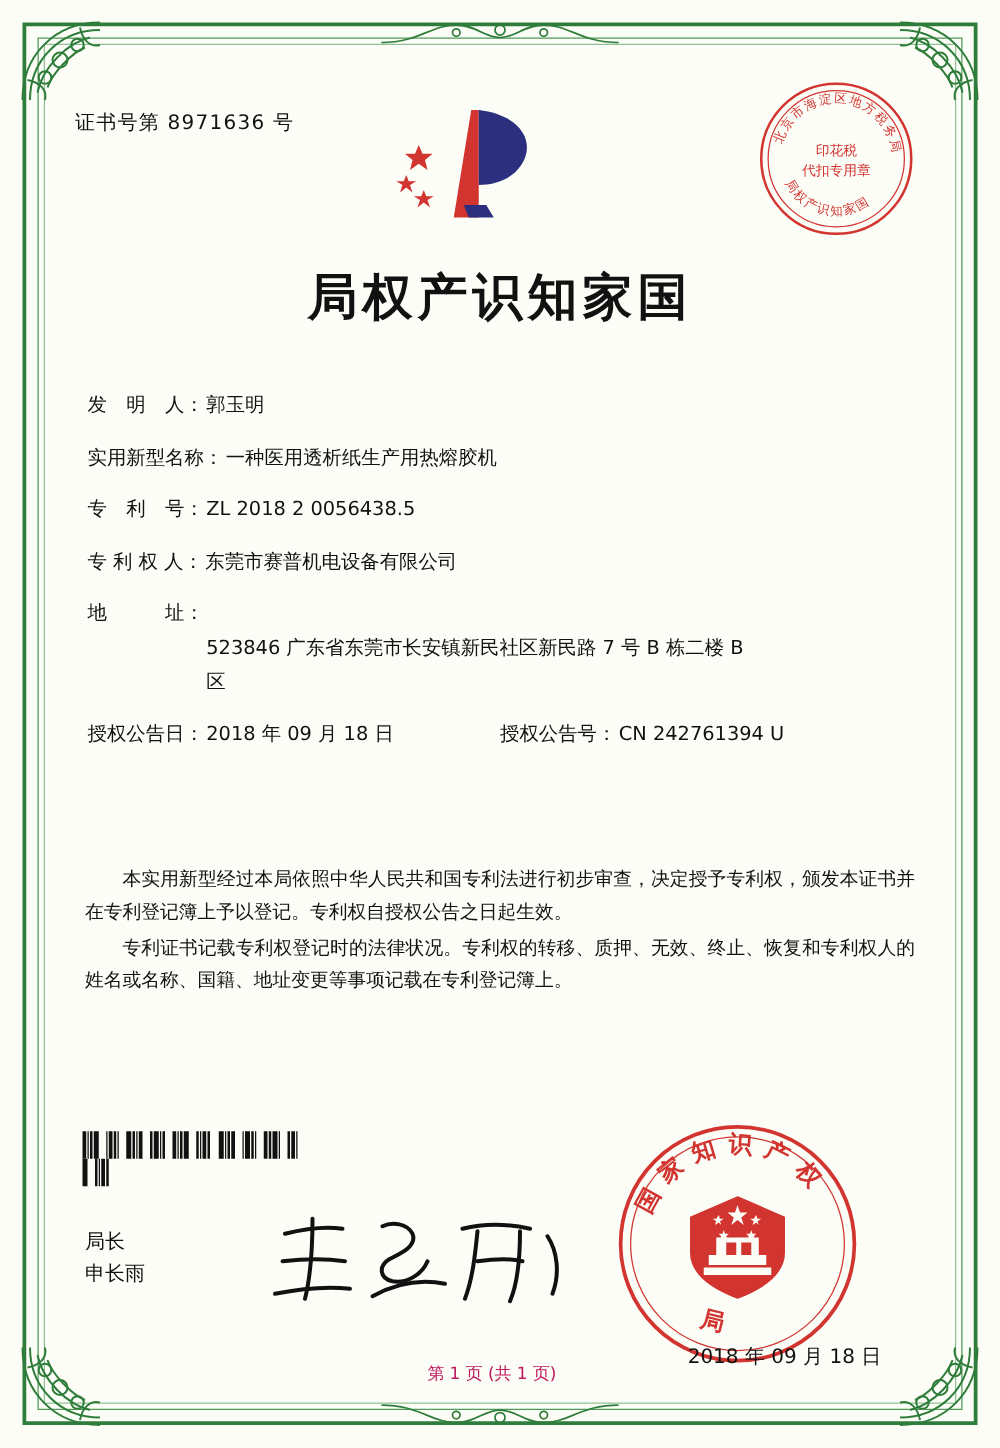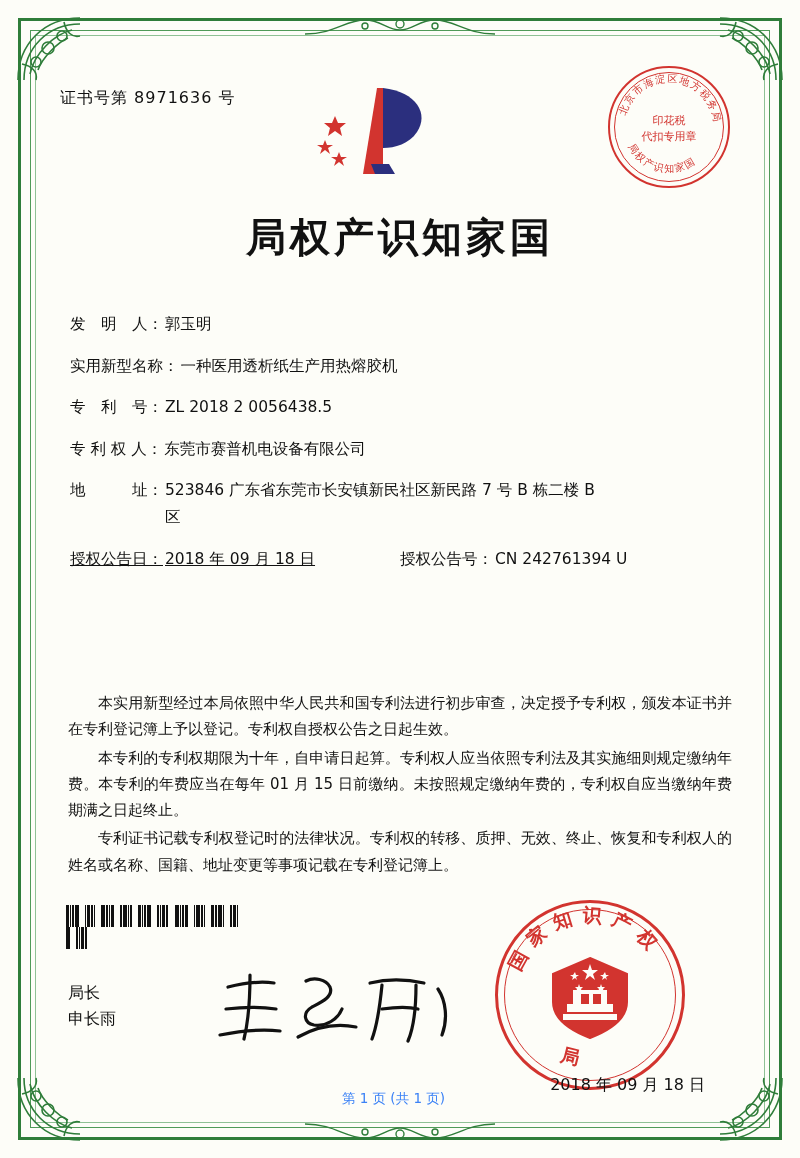--- a/index.html
+++ b/index.html
@@ -70,23 +70,23 @@
     font-family:"DejaVu Sans","Liberation Sans",sans-serif;
   }
   .fields{
     position:absolute;left:10px;right:10px;top:255px;
     font-size:15.5px;color:#111;line-height:1.2;
   }
   .row{display:flex;margin-bottom:23px;align-items:flex-start;}
   .lbl{white-space:pre;flex:none;}
   .val{margin-left:2px;}
   .row-split{display:flex;margin-bottom:18px;}
-  .row-split .left{width:330px;display:flex;text-decoration:underline;}
+  .row-split .left{width:330px;display:flex;}
   .row-split .right{display:flex;}
-  .addr-wrap{display:flex;flex-direction:column;}
+  .addr-wrap{display:flex;flex-direction:column;margin-top:28px;}
   .addr-2{margin-top:8px;}
 
   .body-text{
     position:absolute;left:8px;right:8px;top:630px;
     font-size:15px;color:#111;line-height:1.75;text-align:justify;
   }
   .body-text p{margin:0 0 2px 0;text-indent:2em;}
 
   .barcode{
     position:absolute;left:6px;top:845px;width:175px;height:22px;
@@ -103,21 +103,21 @@
   .seal-big{
     position:absolute;right:55px;top:840px;width:190px;height:190px;
   }
   .seal-big .r1{position:absolute;inset:0;border:3px solid #d2342f;border-radius:50%;}
   .seal-big .r2{position:absolute;inset:9px;border:1px solid #d2342f;border-radius:50%;}
   .date-under-seal{
     position:absolute;right:35px;top:1015px;font-size:16px;color:#111;
   }
   .footer{
     position:absolute;left:0;right:13px;bottom:-10px;text-align:center;
-    font-size:13.5px;color:#3b82f6;
+    font-size:13.5px;color:#be185d;
   }
 </style>
 </head>
 <body>
 
 <div class="border-outer"></div>
 <div class="border-inner"></div>
 <div class="border-hair"></div>
 
 <div class="corner c-tl">
@@ -278,21 +278,20 @@
       </span>
       <span class="right">
         <span class="lbl">授权公告号：</span>
         <span class="val">CN 242761394 U</span>
       </span>
     </div>
   </div>
 
   <div class="body-text">
     <p>本实用新型经过本局依照中华人民共和国专利法进行初步审查，决定授予专利权，颁发本证书并在专利登记簿上予以登记。专利权自授权公告之日起生效。</p>
-    <p>本专利的专利权期限为十年，自申请日起算。专利权人应当依照专利法及其实施细则规定缴纳年费。本专利的年费应当在每年 01 月 15 日前缴纳。未按照规定缴纳年费的，专利权自应当缴纳年费期满之日起终止。</p>
     <p>专利证书记载专利权登记时的法律状况。专利权的转移、质押、无效、终止、恢复和专利权人的姓名或名称、国籍、地址变更等事项记载在专利登记簿上。</p>
   </div>
 
   <div class="barcode">
     <i style="width:3px"></i><i style="width:1px"></i><i style="width:2px"></i><i style="width:4px"></i>
     <i style="width:1px"></i><i style="width:3px"></i><i style="width:2px"></i><i style="width:1px"></i>
     <i style="width:4px"></i><i style="width:2px"></i><i style="width:1px"></i><i style="width:3px"></i>
     <i style="width:2px"></i><i style="width:4px"></i><i style="width:1px"></i><i style="width:2px"></i>
     <i style="width:3px"></i><i style="width:1px"></i><i style="width:2px"></i><i style="width:4px"></i>
     <i style="width:2px"></i><i style="width:1px"></i><i style="width:3px"></i><i style="width:2px"></i>

